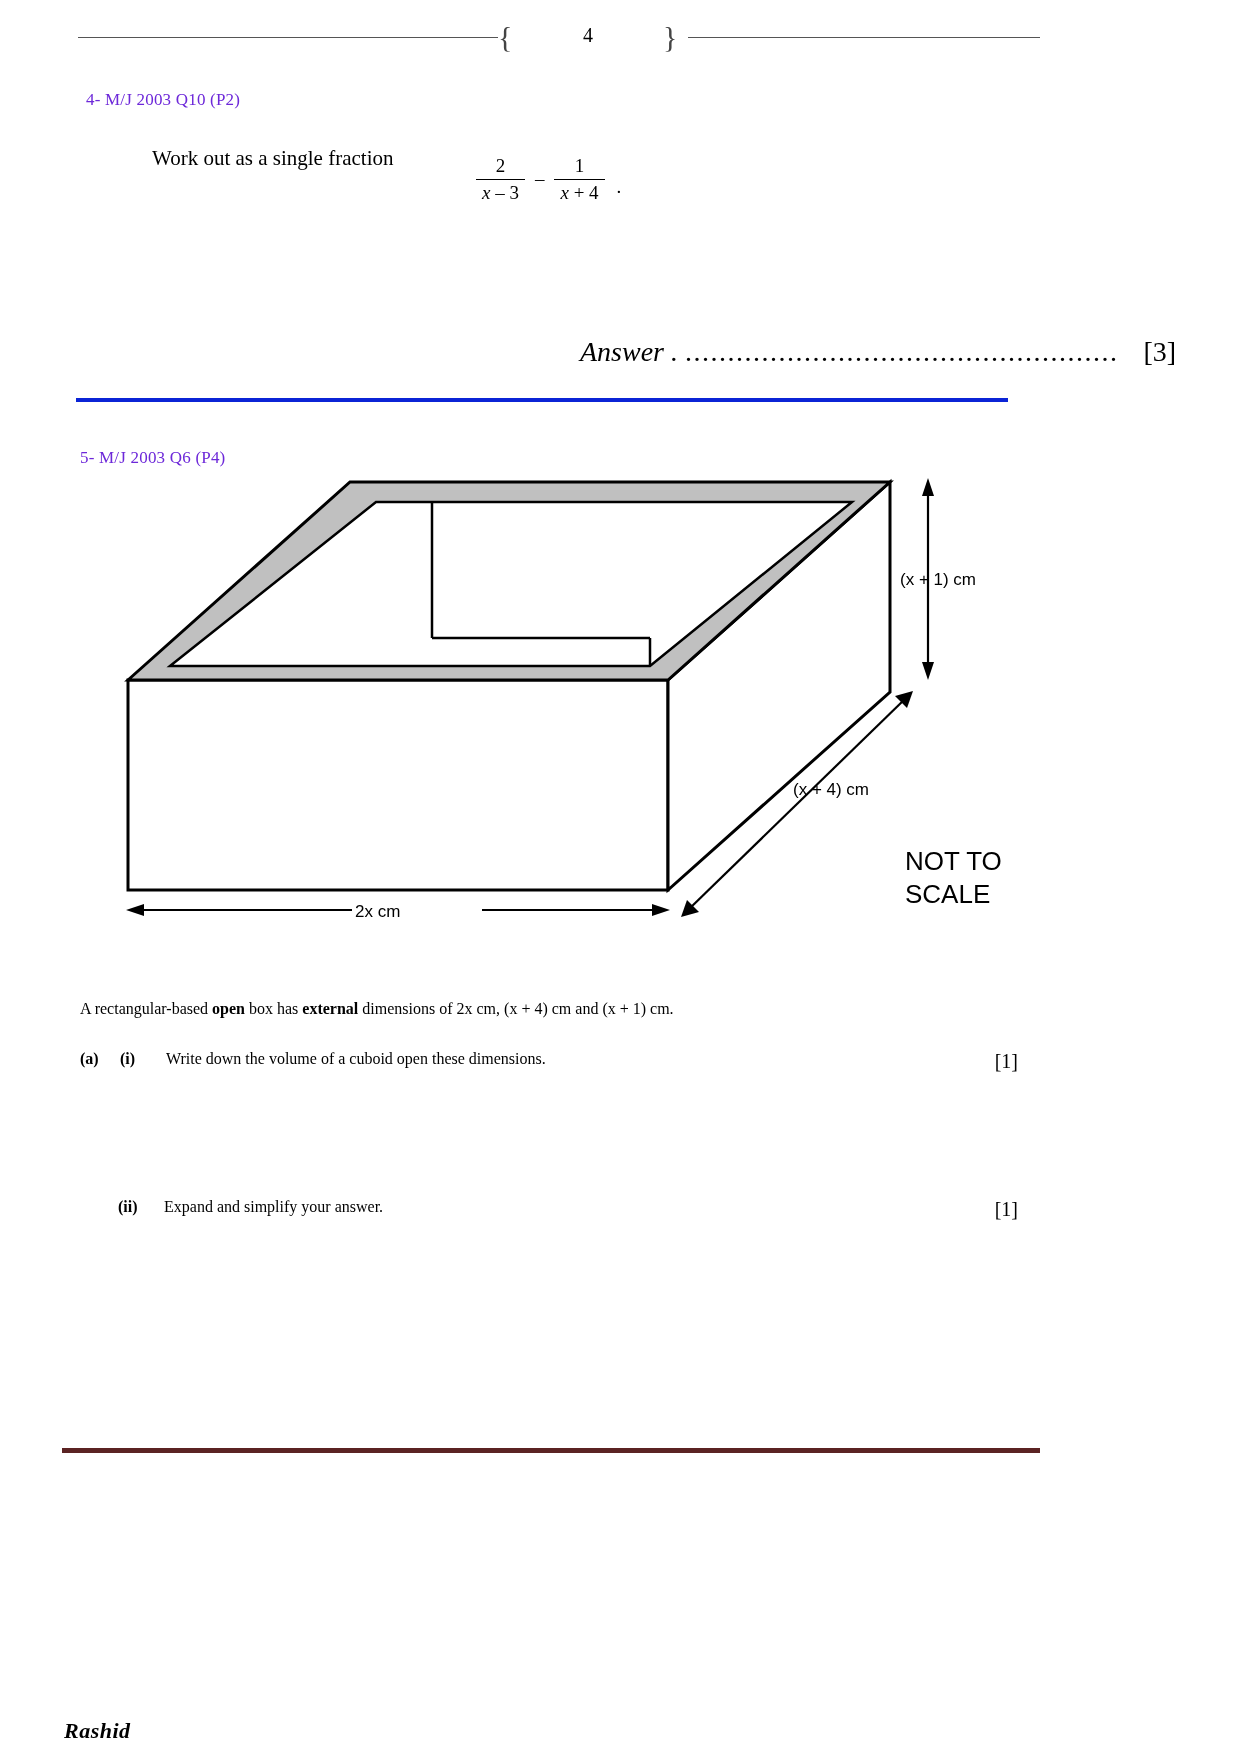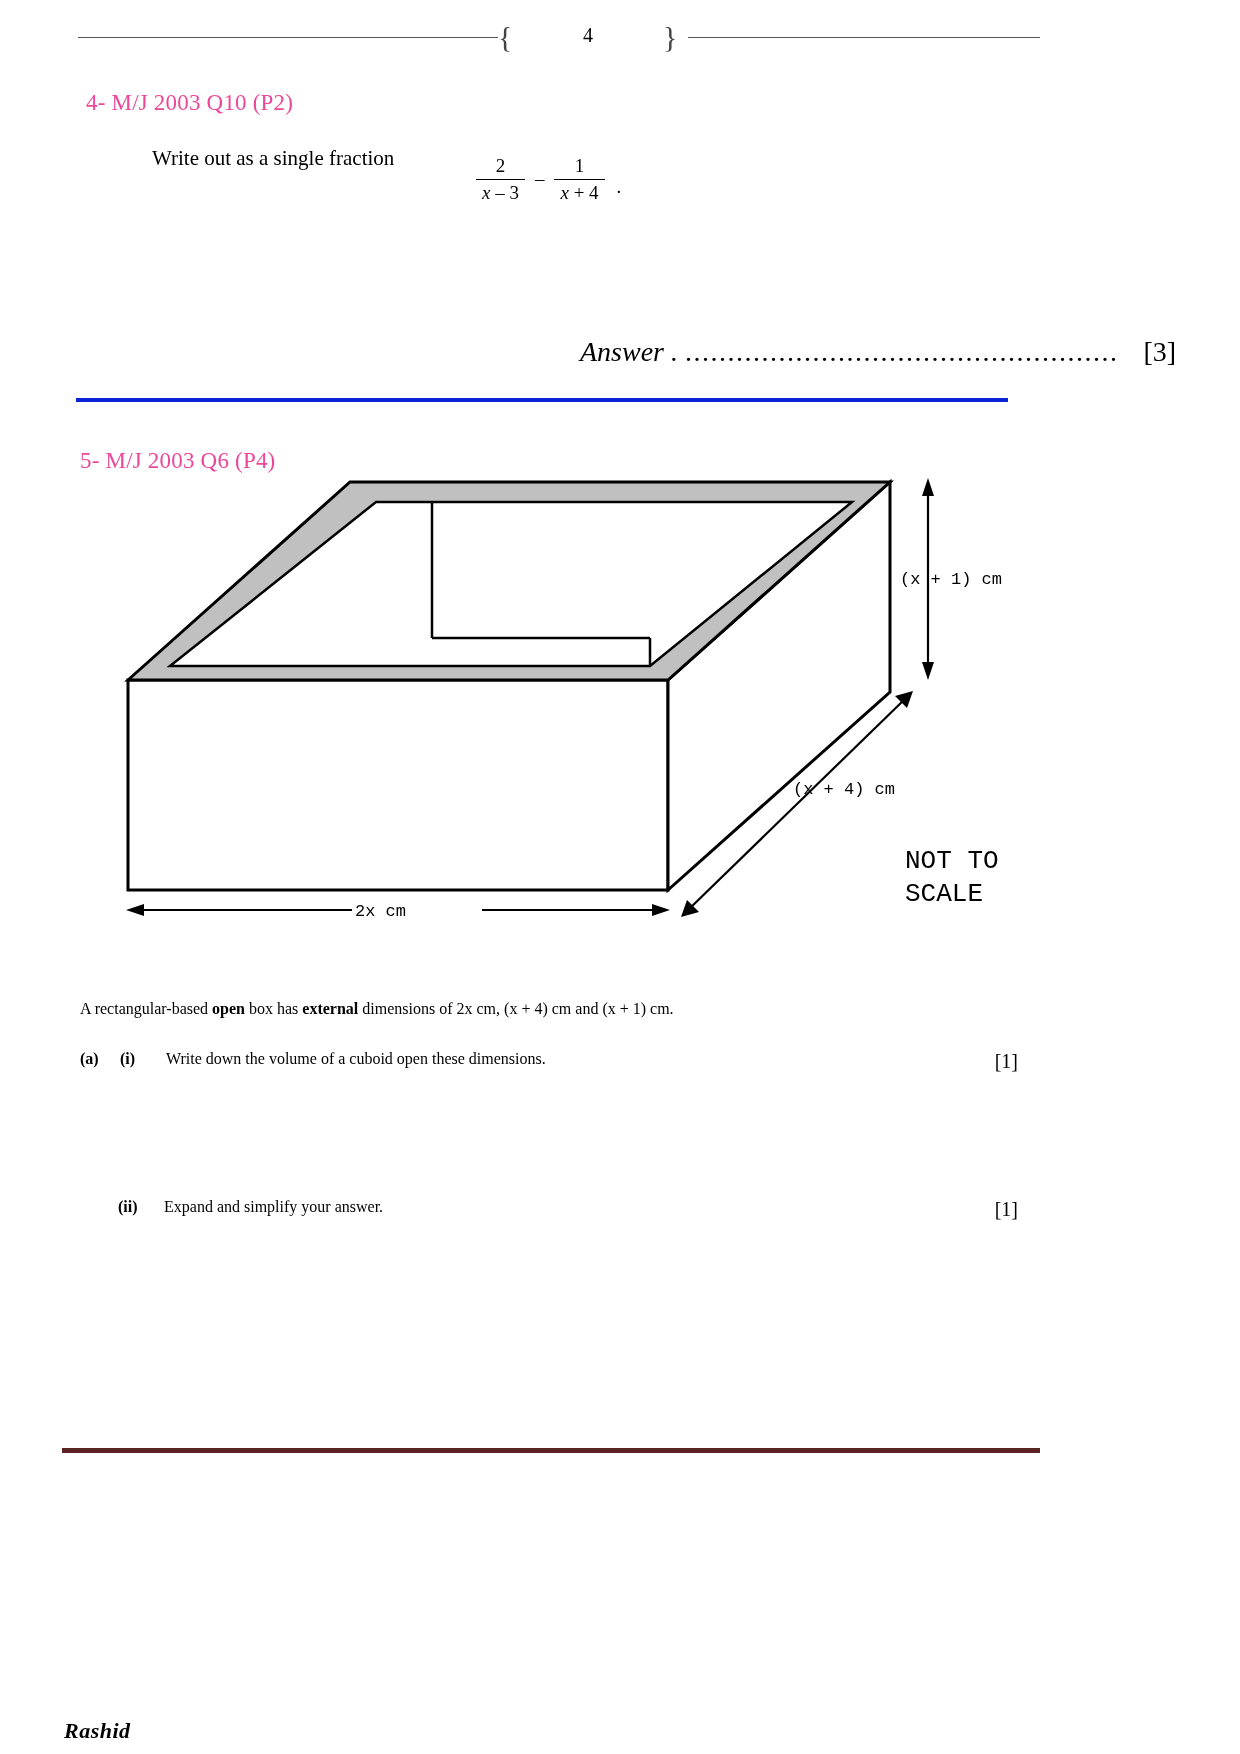--- a/index.html
+++ b/index.html
@@ -47,22 +47,22 @@
     top: 6px;
     width: 140px;
     text-align: center;
     font-size: 20px;
     font-family: "Liberation Serif", serif;
   }
 
   
   .q-label {
     position: absolute;
-    font-size: 23px;
-    color: #ec4899;
+    font-size: 17px;
+    color: #6d28d9;
     font-family: "Liberation Serif", serif;
     letter-spacing: .2px;
   }
   #q4-label { left: 86px; top: 90px; }
   #q5-label { left: 80px; top: 420px; margin-top: 28px; }
 
   
   .q4-stem {
     position: absolute;
     left: 152px;
@@ -127,21 +127,21 @@
   .figure {
     position: absolute;
     left: 80px;
     top: 470px;
     width: 1000px;
     height: 470px;
   }
   .fig-label {
     position: absolute;
     font-size: 17px;
-    font-family: Liberation Mono, monospace;
+    font-family: Liberation Sans, sans-serif;
   }
   #lbl-x1   { left: 820px; top: 100px; }
   #lbl-x4   { left: 713px; top: 310px; }
   #lbl-2x   { left: 275px; top: 432px; }
   #lbl-nts  { left: 825px; top: 375px; font-size: 26px; line-height: 1.28; }
 
   
   .body-text {
     position: absolute;
     font-size: 16px;
@@ -188,21 +188,21 @@
 <div class="page-header">
   <div class="hdr-rule left"></div>
   <div class="hdr-brace l">{</div>
   <div class="page-number">4</div>
   <div class="hdr-brace r">}</div>
   <div class="hdr-rule right"></div>
 </div>
 
 <div class="q-label" id="q4-label">4-  M/J 2003 Q10 (P2)</div>
 
-<div class="q4-stem">Write out as a single fraction</div>
+<div class="q4-stem">Work out as a single fraction</div>
 
 <div class="fraction-expr">
   <span class="frac">
     <span class="num">2</span>
     <span class="den"><span>x</span><span class="op"> – </span><span class="op">3</span></span>
   </span>
   <span class="minus-sign">–</span>
   <span class="frac">
     <span class="num">1</span>
     <span class="den"><span>x</span><span class="op"> + </span><span class="op">4</span></span>

